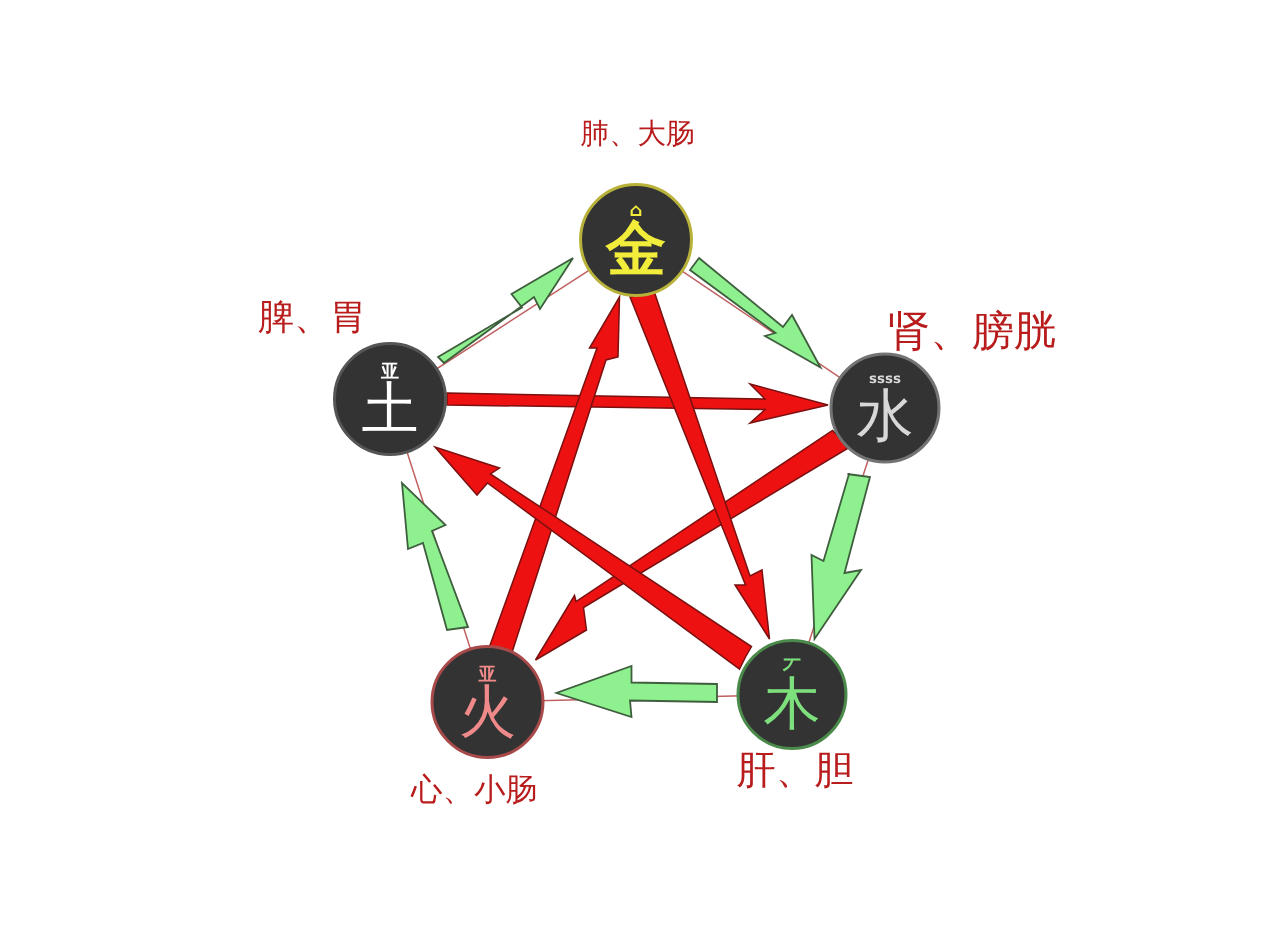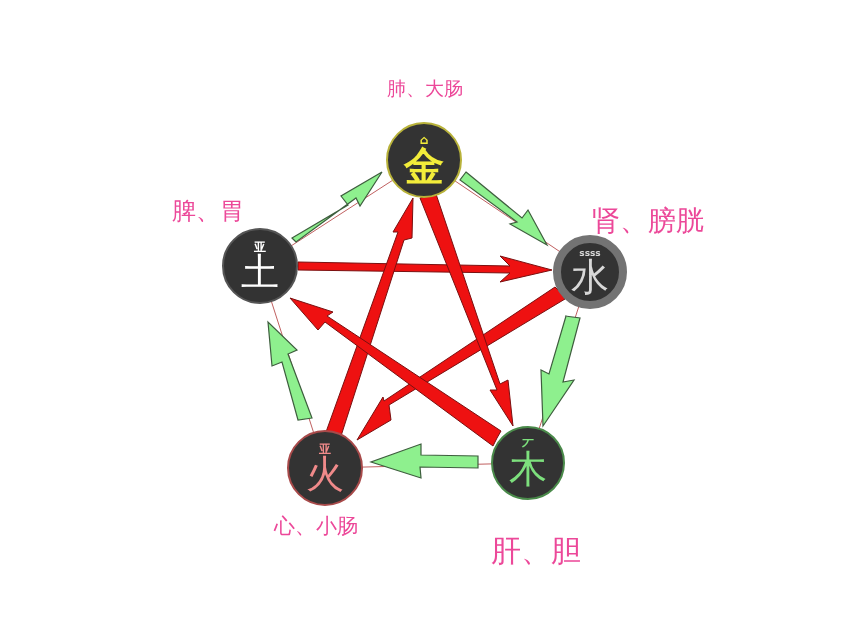--- a/index.html
+++ b/index.html
@@ -1,18 +1,18 @@
 <!DOCTYPE html>
 <html><head>
 <meta charset="utf-8">
 <style>
   html, body { margin:0; padding:0; background:#ffffff; }
   body { width:852px; height:632px; position:relative; overflow:hidden; font-family:"DejaVu Sans", sans-serif; }
   svg.diagram { position:absolute; left:0; top:0; }
-  .label { position:absolute; color:#ec4899; white-space:nowrap; font-family:"DejaVu Sans", sans-serif; }
+  .label { position:absolute; color:#b91c1c; white-space:nowrap; font-family:"DejaVu Sans", sans-serif; }
   .node { position:absolute; border-radius:50%; background:#333333; box-sizing:border-box; display:flex; align-items:center; justify-content:center; flex-direction:column; }
   .glyph { line-height:1; font-family:"DejaVu Sans", sans-serif; }
   .mini { line-height:1; font-size:11px; font-weight:bold; }
 </style>
 </head>
 <body>
 
 <svg class="diagram" width="852" height="632" viewBox="0 0 852 632">
 
   <g stroke="#c06060" stroke-width="1" fill="none">
@@ -43,34 +43,34 @@
     <polygon points="478,456 478,468 420,467 421,478 371,462 421,444 421,455"></polygon>
 
     <polygon points="312,418 298,420 282,362 272,366 268,322 297,350 288,354"></polygon>
   </g>
 </svg>
 
 <div class="node" style="left:386px;top:122px;width:76px;height:76px;border:2px solid #b8b23a;">
   <span class="mini" style="color:#f2ec3a;font-size:12px;">⌂</span>
   <span class="glyph" style="color:#f2ec3a;font-size:40px;font-weight:bold;">金</span>
 </div>
-<div class="node" style="left:553px;top:235px;width:74px;height:74px;border:8px solid #737373;">
+<div class="node" style="left:553px;top:235px;width:74px;height:74px;border:2px solid #737373;">
   <span class="mini" style="color:#d8d8d8;font-size:9px;">ssss</span>
   <span class="glyph" style="color:#d8d8d8;font-size:38px;">水</span>
 </div>
 <div class="node" style="left:491px;top:426px;width:74px;height:74px;border:2px solid #4a8a4a;">
   <span class="mini" style="color:#7de07d;font-size:12px;">丆</span>
   <span class="glyph" style="color:#7de07d;font-size:38px;">木</span>
 </div>
 <div class="node" style="left:287px;top:430px;width:76px;height:76px;border:2px solid #a84a4a;">
   <span class="mini" style="color:#f08a8a;font-size:12px;">亚</span>
   <span class="glyph" style="color:#f08a8a;font-size:38px;">火</span>
 </div>
 <div class="node" style="left:222px;top:228px;width:76px;height:76px;border:2px solid #555555;">
   <span class="mini" style="color:#ffffff;font-size:12px;">亚</span>
   <span class="glyph" style="color:#ffffff;font-size:38px;">土</span>
 </div>
 
 <div class="label" style="left:387px;top:76px;font-size:19px;">肺、大肠</div>
 <div class="label" style="left:592px;top:202px;font-size:28px;">肾、膀胱</div>
-<div class="label" style="left:491px;top:531px;font-size:30px;">肝、胆</div>
+<div class="label" style="left:491px;top:496px;font-size:26px;">肝、胆</div>
 <div class="label" style="left:274px;top:512px;font-size:21px;font-family:Liberation Serif, serif;">心、小肠</div>
 <div class="label" style="left:172px;top:195px;font-size:24px;text-align:right;">脾、胃</div>
 
 </body></html>

